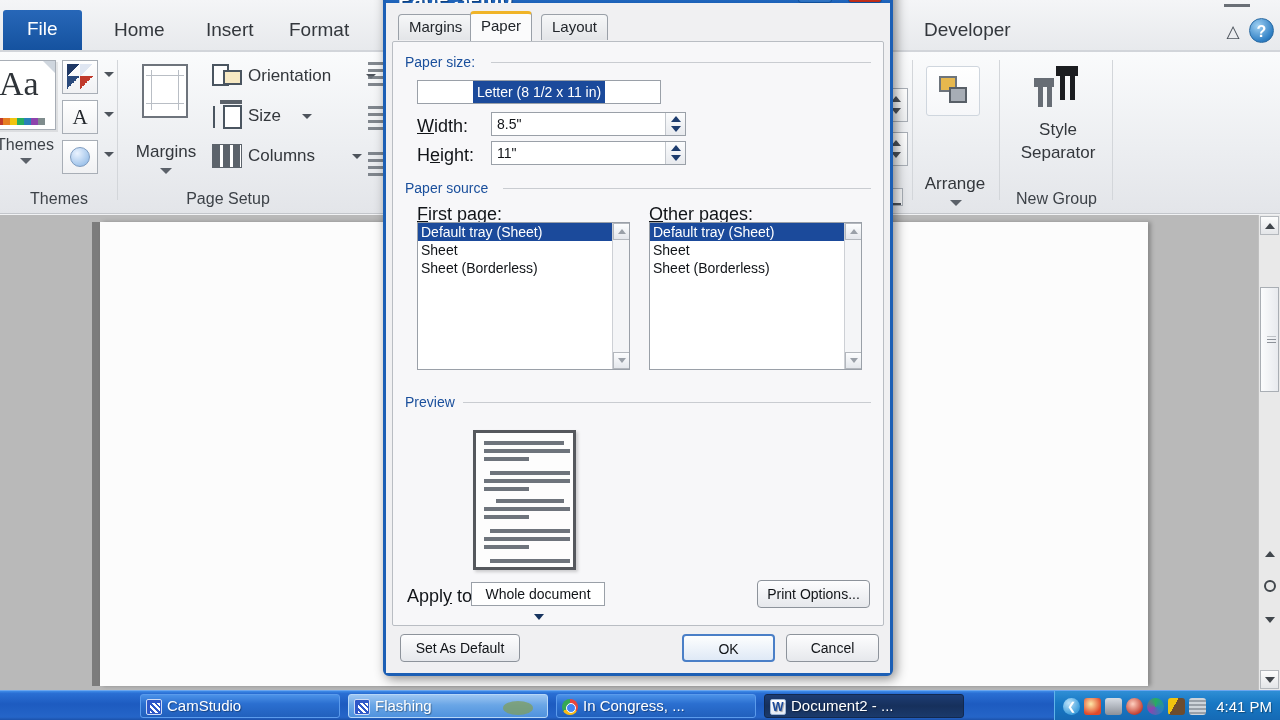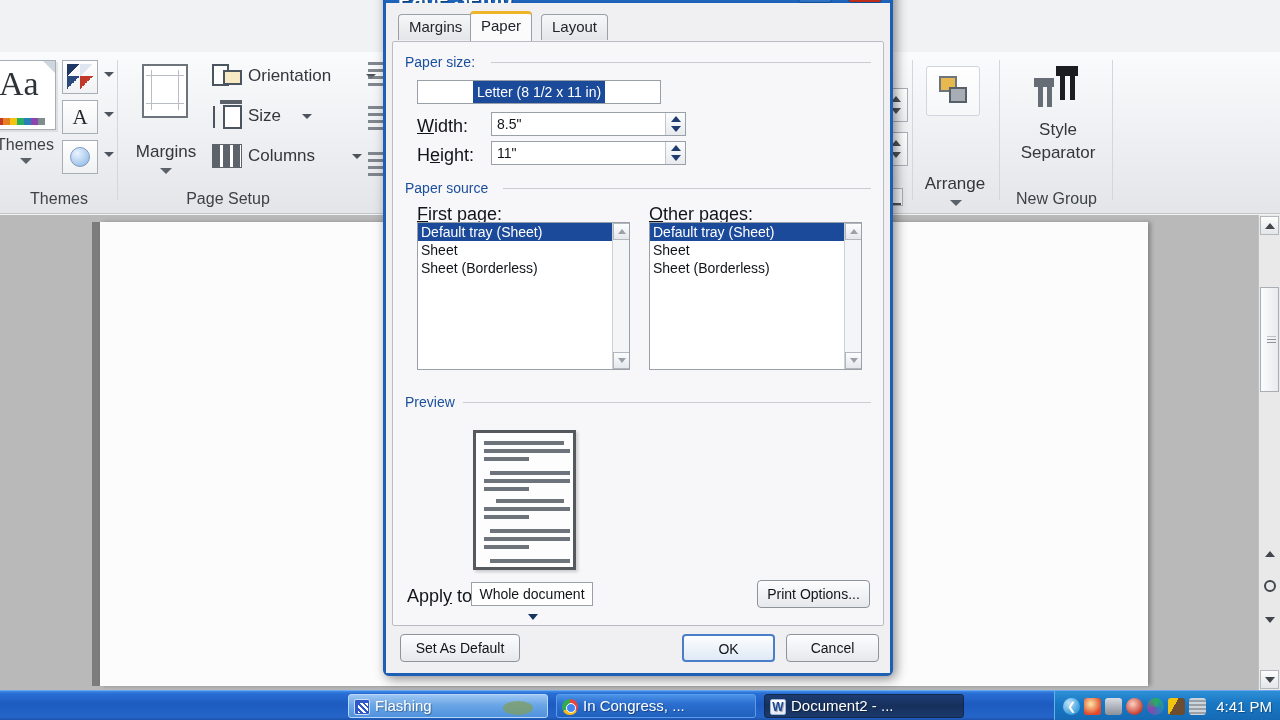--- a/index.html
+++ b/index.html
@@ -507,20 +507,31 @@
     text-shadow: 1px 1px 1px rgba(0,0,0,0.35);
   }
 </style>
 </head>
 <body>
 
 <div id="screen">
 
   <div id="word-window">
 
+    <div class="ribbon-tabs">
+      <div class="tab file" style="left:3px;">File</div>
+      <div class="tab" style="left:100px;">Home</div>
+      <div class="tab" style="left:192px;">Insert</div>
+      <div class="tab" style="left:275px;">Format</div>
+      <div class="tab" style="left:910px;">Developer</div>
+      <div class="winctl-min"></div>
+      <div class="collapse-ribbon-icon">△</div>
+      <div class="help-icon">?</div>
+      <div class="ribbon-bottom-line"></div>
+    </div>
 
     <div class="ribbon-body">
 
       <div class="rgroup" id="g-themes">
         <div class="themes-big">
           <div class="corner"></div>
           <span class="aa">Aa</span>
           <div class="swatches">
             <i style="background:#c0392b"></i>
               <i style="background:#e67e22"></i>
@@ -753,35 +764,39 @@
             <div class="pv-line" style="left:8px;  top:74px; width:86px;"></div>
             <div class="pv-line" style="left:8px;  top:82px; width:45px;"></div>
             <div class="pv-line" style="left:14px; top:96px; width:80px;"></div>
             <div class="pv-line" style="left:8px;  top:104px;width:86px;"></div>
             <div class="pv-line" style="left:8px;  top:112px;width:45px;"></div>
             <div class="pv-line" style="left:14px; top:126px;width:80px;"></div>
           </div>
         </div>
 
         <div class="fld-label" style="left:14px; top:544px;">Appl<u>y</u> to:</div>
-        <div class="combo" style="left:78px; top:540px; width:122px;">
+        <div class="combo" style="left:78px; top:540px; width:134px;">
           <span class="val">Whole document</span>
           <span class="arrow"></span>
         </div>
         <div class="dbtn" style="left:364px; top:538px; width:113px;">Print Options...</div>
       </div>
 
       <div class="dbtn" style="left:14px; top:631px; width:120px;">Set As Default</div>
       <div class="dbtn default" style="left:296px; top:631px; width:93px;">OK</div>
       <div class="dbtn" style="left:400px; top:631px; width:93px;">Cancel</div>
     </div>
   </div>
 
   <div id="taskbar">
 
+    <div class="tb-item" style="left:140px; width:200px;">
+      <span class="tb-ico cam"></span>
+      <span>CamStudio</span>
+    </div>
 
     <div class="tb-item flash" style="left:348px; width:200px;">
       <span class="tb-ico cam"></span>
       <span>Flashing</span>
       <span class="flash-blob"></span>
     </div>
 
     <div class="tb-item" style="left:556px; width:200px;">
       <span class="tb-ico chrome"></span>
       <span>In Congress, ...</span>

